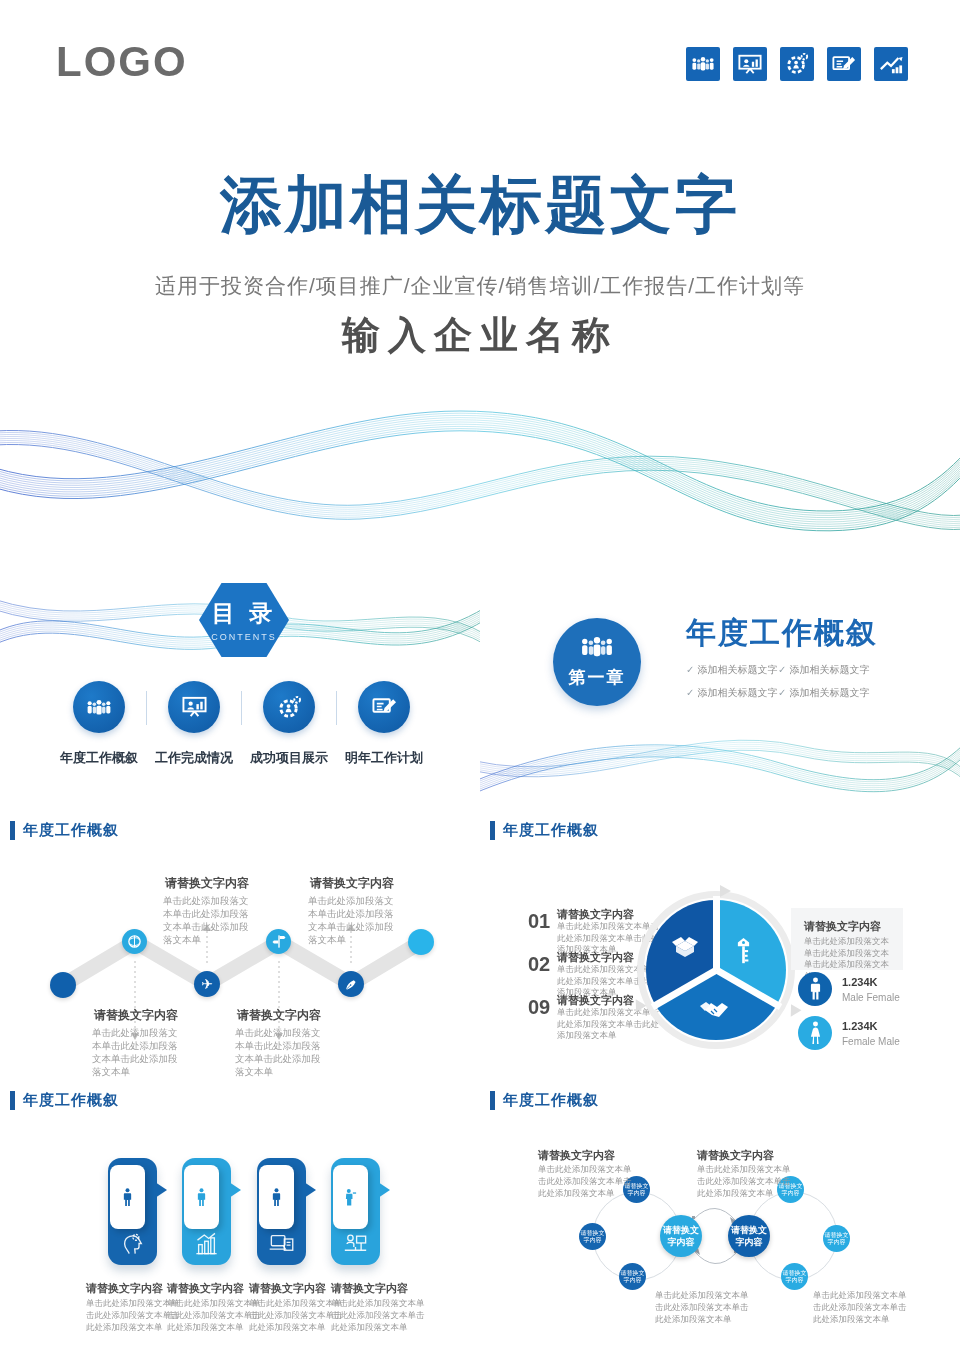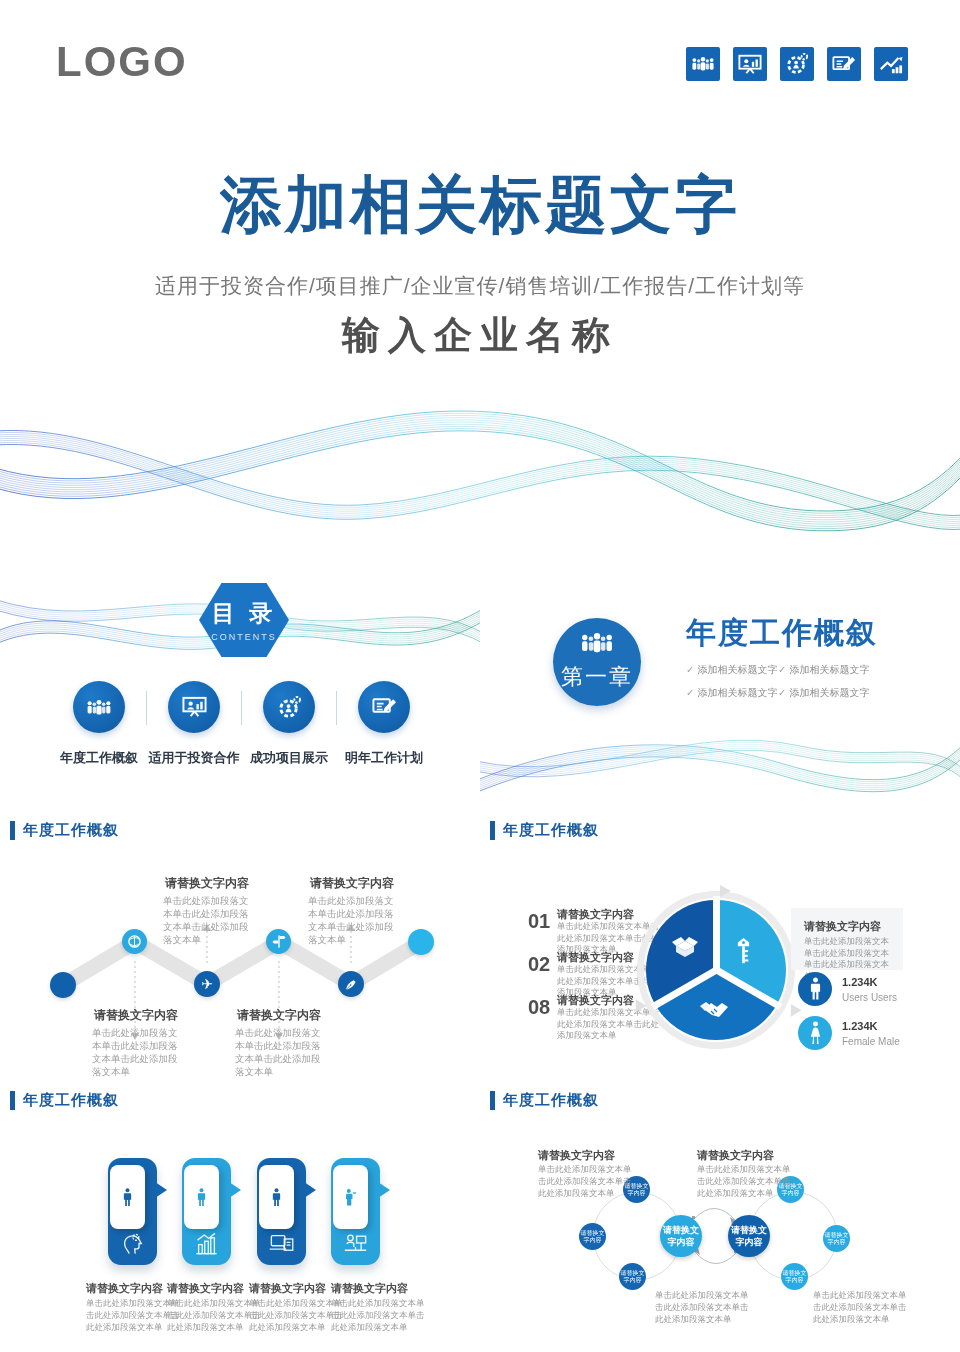--- a/index.html
+++ b/index.html
@@ -35,21 +35,21 @@
   .toc-item-circle{width:52px;height:52px;border-radius:50%;
     background:radial-gradient(circle at 35% 30%,#1e7ac9,#0f58a2);
     display:flex;align-items:center;justify-content:center;box-shadow:0 3px 6px rgba(16,80,150,.25);}
   .toc-label{font-size:13px;font-weight:800;color:#2e3a48;text-align:center;}
   .toc-div{width:1px;height:34px;background:#c9d9ea;}
 
   
   .s-chap{left:480px;top:541px;width:480px;height:270px;}
   .chap-badge{left:73px;top:77px;width:88px;height:88px;border-radius:50%;background:#1e6fba;
     display:flex;flex-direction:column;align-items:center;justify-content:center;gap:4px;box-shadow:0 4px 8px rgba(16,80,150,.25);}
-  .chap-badge-label{color:#fff;font-size:22px;font-weight:400;letter-spacing:2px;}
+  .chap-badge-label{color:#fff;font-size:17px;font-weight:700;letter-spacing:2px;}
   .chap-title{left:206px;top:72px;font-size:30px;font-weight:900;color:#1b67b4;letter-spacing:2px;}
   .chap-list{left:206px;top:122px;display:grid;grid-template-columns:92px 92px;grid-row-gap:9px;}
   .chap-check{font-size:10px;color:#8a8a8a;white-space:nowrap;}
   .chap-check .tick{color:#9aa5ad;margin-right:3px;}
   .chap-wave{left:0;top:150px;width:480px;height:120px;}
 
   
   .s-tl{left:0;top:811px;width:480px;height:270px;}
   .tl-svg{left:0;top:0;width:480px;height:270px;}
   .tl-circle{border-radius:50%;display:flex;align-items:center;justify-content:center;box-shadow:0 2px 4px rgba(0,0,0,.15);}
@@ -256,21 +256,21 @@
         <svg width="25" height="22" viewBox="0 0 26 22">
             <rect x="1.5" y="1.5" width="23" height="14" fill="none" stroke="#fff" stroke-width="2"></rect>
             <circle cx="9" cy="7.5" r="2.2" fill="#fff"></circle>
             <path d="M5.5 13.5 C6 10.5 12 10.5 12.5 13.5 z" fill="#fff"></path>
             <rect x="15" y="8" width="2.5" height="5.5" fill="#fff"></rect>
             <rect x="19" y="5.5" width="2.5" height="8" fill="#fff"></rect>
             <path d="M13 15.5 l-4 5 M13 15.5 l4 5" stroke="#fff" stroke-width="2" fill="none"></path>
           </svg>
       </div>
     </div>
-    <div class="abs toc-label" style="left:146px;top:208px;width:96px;">适用于投资合作</div>
+    <div class="abs toc-label" style="left:146px;top:208px;width:96px;">工作完成情况</div>
 
     <div class="abs" style="left:263px;top:140px;">
       <div class="toc-item-circle">
         <svg width="25" height="25" viewBox="0 0 26 26">
             <circle cx="12" cy="14" r="8" fill="none" stroke="#fff" stroke-width="3" stroke-dasharray="4 2.5"></circle>
             <circle cx="12" cy="11.5" r="2" fill="#fff"></circle>
             <path d="M9 18 c0-2.5 1.3-4 3-4 s3 1.5 3 4z" fill="#fff"></path>
             <circle cx="21" cy="5" r="3" fill="none" stroke="#fff" stroke-width="2" stroke-dasharray="2.5 1.6"></circle>
           </svg>
       </div>
@@ -409,21 +409,21 @@
     </div>
 
     <div class="abs step-num" style="left:48px;top:99px;">01</div>
     <div class="abs step-title" style="left:77px;top:96px;">请替换文字内容</div>
     <div class="abs step-body cjk" style="left:77px;top:110px;width:102px;">单击此处添加段落文本单击此处添加段落文本单击此处添加段落文本单</div>
 
     <div class="abs step-num" style="left:48px;top:142px;">02</div>
     <div class="abs step-title" style="left:77px;top:139px;">请替换文字内容</div>
     <div class="abs step-body cjk" style="left:77px;top:153px;width:102px;">单击此处添加段落文本单击此处添加段落文本单击此处添加段落文本单</div>
 
-    <div class="abs step-num" style="left:48px;top:185px;">08</div>
+    <div class="abs step-num" style="left:48px;top:185px;">09</div>
     <div class="abs step-title" style="left:77px;top:182px;">请替换文字内容</div>
     <div class="abs step-body cjk" style="left:77px;top:196px;width:102px;">单击此处添加段落文本单击此处添加段落文本单击此处添加段落文本单</div>
 
     <div class="abs pie-wrap">
       <div class="pie-ring"></div>
       <div class="ring-arrow" style="top:-15px;left:74px;"></div>
       <div class="ring-arrow" style="right:-13px;bottom:22px;transform:rotate(120deg);"></div>
       <div class="ring-arrow" style="left:-13px;bottom:30px;transform:rotate(240deg);"></div>
       <div class="pie"></div>
       <div class="pie-gap" style="transform:rotate(180deg);"></div>
@@ -462,21 +462,21 @@
       <div class="panel-body cjk">单击此处添加段落文本单击此处添加段落文本单击此处添加段落文本单。</div>
     </div>
 
     <div class="abs stat-circle" style="left:318px;top:161px;background:#0f63ad;">
       <svg width="11" height="24" viewBox="0 0 12 26">
           <circle cx="6" cy="3.2" r="2.7" fill="#fff"></circle>
           <path d="M2.4 7.2 h7.2 c.9 0 1.4.7 1.4 1.5 V16 H9.2 v8.5 H6.8 V16.5 H5.2 V24.5 H2.8 V16 H1 V8.7 c0-.8.5-1.5 1.4-1.5z" fill="#fff"></path>
         </svg>
     </div>
     <div class="abs stat-value" style="left:362px;top:165px;">1.234K</div>
-    <div class="abs stat-label" style="left:362px;top:179px;">Users Users</div>
+    <div class="abs stat-label" style="left:362px;top:179px;">Male Female</div>
 
     <div class="abs stat-circle" style="left:318px;top:205px;background:#29abe2;">
       <svg width="13" height="24" viewBox="0 0 14 26">
           <circle cx="7" cy="3.2" r="2.7" fill="#fff"></circle>
           <path d="M7 7 c1.8 0 2.6 1 3 2.5 l2 7.5 h-2.4 l.8 8 H8.6 v-8 H5.4 v8 H3.6 l.8-8 H2 l2-7.5 C4.4 8 5.2 7 7 7z" fill="#fff"></path>
         </svg>
     </div>
     <div class="abs stat-value" style="left:362px;top:209px;">1.234K</div>
     <div class="abs stat-label" style="left:362px;top:223px;">Female Male</div>
   </div>

